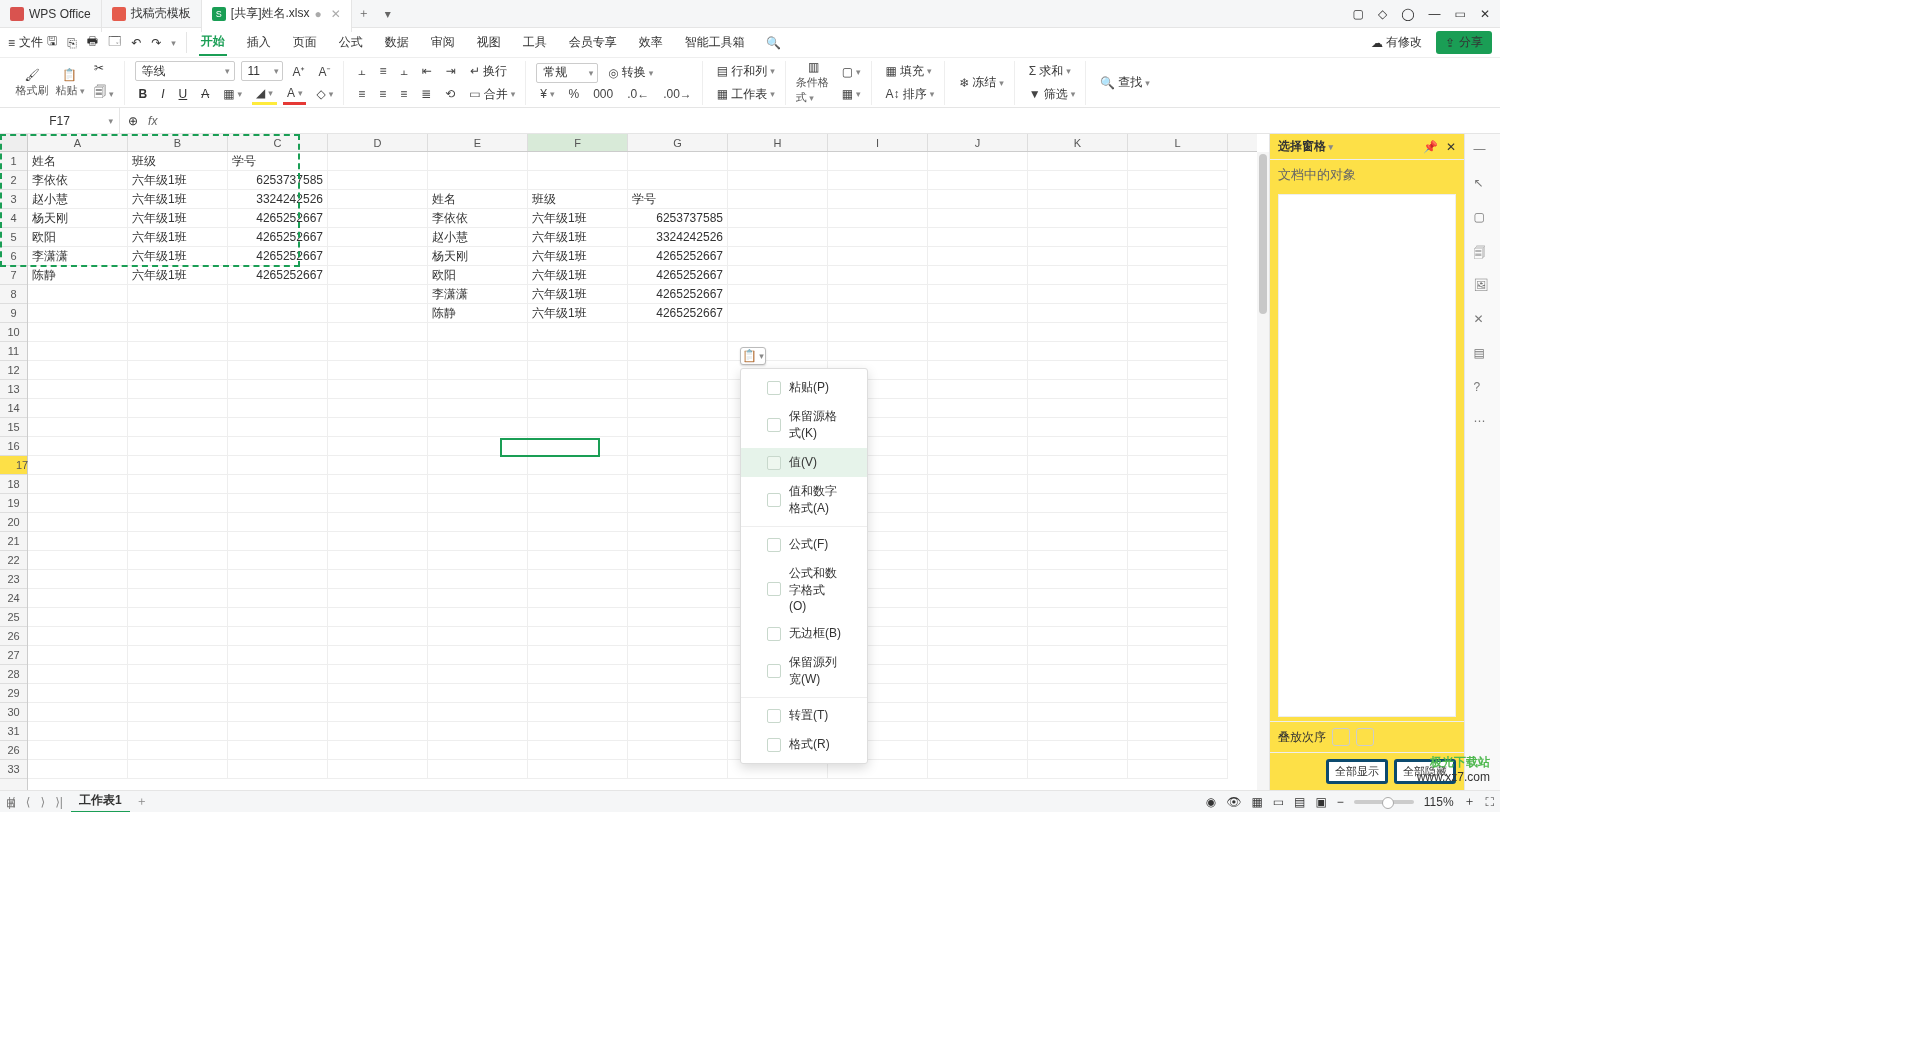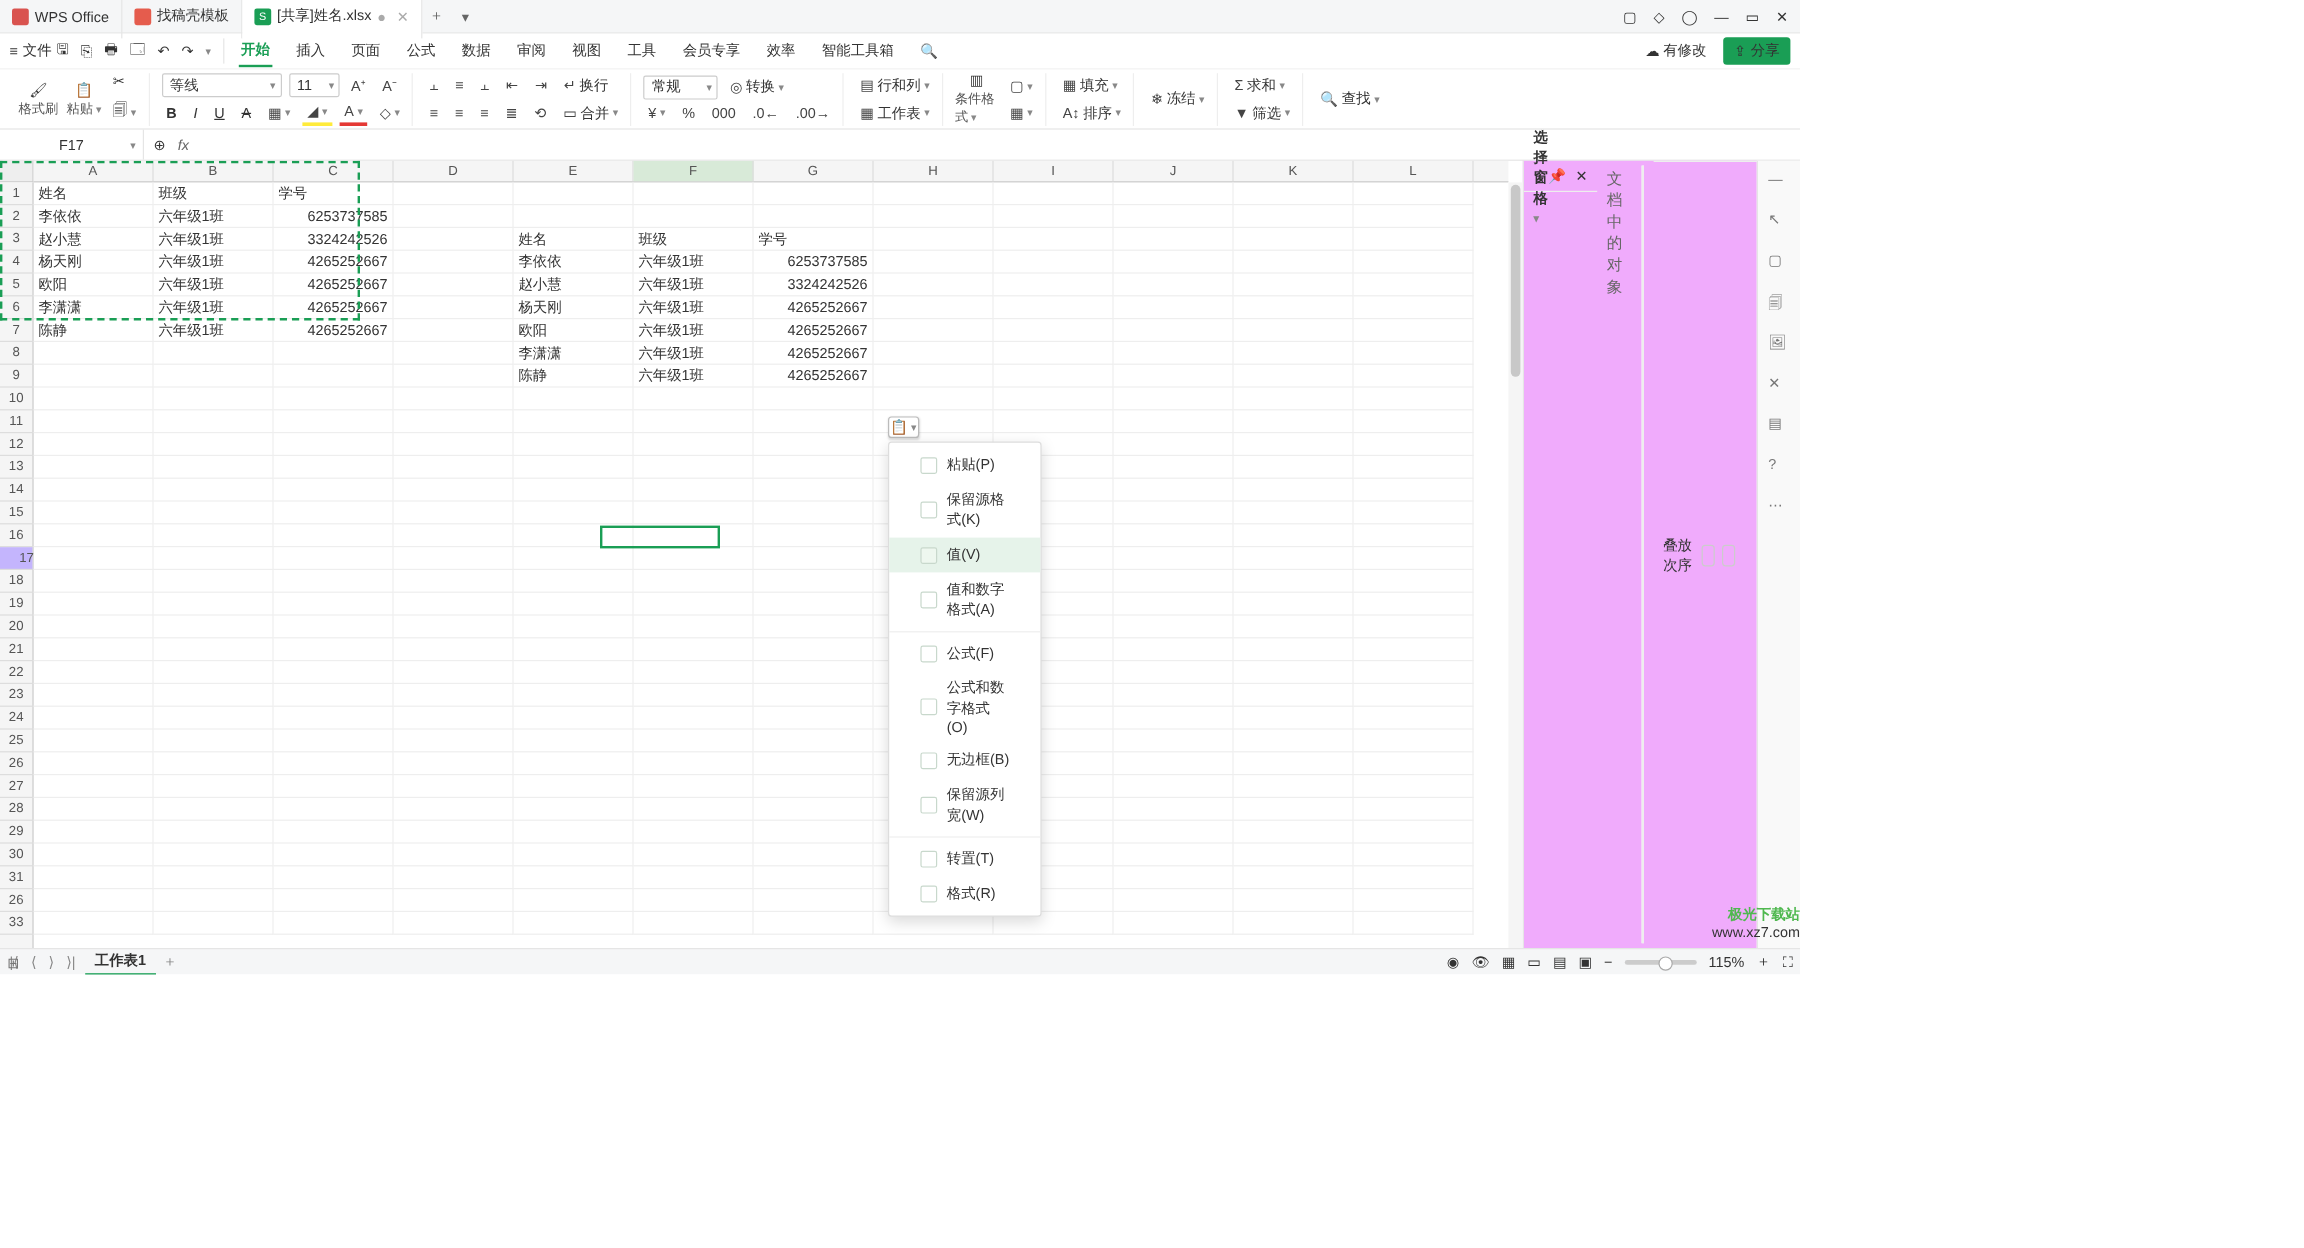--- a/index.html
+++ b/index.html
@@ -43,32 +43,32 @@
 .fxarea{display:flex;align-items:center;gap:10px;padding:0 8px;}
 .fxarea .fx{font-style:italic;color:#666;}
 
 .workarea{display:flex;height:calc(100% - 28px - 30px - 50px - 26px - 22px);}
 .sheet{flex:1;position:relative;overflow:hidden;}
 .colhead{display:flex;position:absolute;top:0;left:28px;right:12px;height:18px;background:#f5f5f5;border-bottom:1px solid #ccc;}
 .colhead .ch{width:100px;border-right:1px solid #ddd;text-align:center;font-size:11px;line-height:18px;color:#555;}
 .colhead .ch.sel{background:#d8ead8;}
 .rowhead{position:absolute;top:18px;left:0;width:28px;bottom:0;background:#f5f5f5;border-right:1px solid #ccc;}
 .rowhead .rh{height:19px;border-bottom:1px solid #ddd;text-align:center;font-size:11px;line-height:19px;color:#555;}
-.rowhead .rh.sel{background:#c4b5fd;padding-left:16px;}
+.rowhead .rh.sel{background:#fde047;padding-left:16px;}
 .corner{position:absolute;top:0;left:0;width:28px;height:18px;background:#eee;border-right:1px solid #ccc;border-bottom:1px solid #ccc;}
 .grid{position:absolute;top:18px;left:28px;right:12px;bottom:0;}
 .gridrow{display:flex;height:19px;}
 .cell{width:100px;height:19px;border-right:1px solid #eee;border-bottom:1px solid #eee;padding:0 4px;line-height:19px;overflow:hidden;white-space:nowrap;}
 .cell.num{text-align:right;}
 .marquee{position:absolute;border:2px dashed #1a9e55;pointer-events:none;}
 .activesel{position:absolute;border:2px solid #1a9e55;pointer-events:none;}
 .vscroll{position:absolute;top:18px;right:0;width:12px;bottom:0;background:#f5f5f5;}
 .vscroll .thumb{position:absolute;top:2px;left:2px;right:2px;height:160px;background:#c8c8c8;border-radius:4px;}
 
-.pane{width:195px;border-left:1px solid #e5e5e5;display:flex;flex-direction:row;background:#f0abfc;}
+.pane{width:195px;border-left:1px solid #e5e5e5;display:flex;flex-direction:column;background:#fde047;}
 .pane-hd{height:26px;display:flex;align-items:center;padding:0 8px;border-bottom:1px solid #eee;}
 .pane-hd .ttl{font-weight:600;}
 .pane-hd .r{margin-left:auto;display:flex;gap:8px;color:#888;}
 .pane-sub{padding:6px 8px;color:#666;font-size:13px;}
 .pane-body{flex:1;margin:4px 8px;background:#fff;border:1px solid #eee;}
 .pane-ft{padding:6px 8px;display:flex;align-items:center;gap:6px;border-top:1px solid #eee;}
 .pane-ft .sq{width:18px;height:18px;border:1px solid #ccc;border-radius:3px;}
 .pane-ft .btn{border:3px solid #0c4a6e;padding:2px 6px;border-radius:3px;font-size:11px;background:#fff;}
 
 .sidestrip{width:36px;border-left:1px solid #e5e5e5;background:#f9f9f9;display:flex;flex-direction:column;align-items:center;gap:16px;padding-top:8px;}
@@ -85,21 +85,21 @@
 
 .paste-anchor{position:absolute;left:740px;top:347px;width:26px;height:18px;border:1px solid #bbb;background:#fff;border-radius:3px;display:flex;align-items:center;justify-content:center;gap:2px;color:#666;box-shadow:0 1px 2px rgba(0,0,0,.15);}
 .paste-anchor::after{content:"▾";font-size:9px;color:#888;}
 
 .ctxmenu{position:absolute;left:740px;top:368px;width:128px;background:#fff;border:1px solid #ddd;border-radius:3px;box-shadow:0 4px 12px rgba(0,0,0,.15);padding:4px 0;}
 .ctxmenu .mi{display:flex;align-items:center;gap:8px;padding:6px 26px;cursor:pointer;}
 .ctxmenu .mi.sel{background:#e6f3ea;}
 .ctxmenu .sep{height:1px;background:#eee;margin:3px 0;}
 .ctxmenu .mico{width:14px;height:14px;border:1px solid #c8d8cc;border-radius:2px;flex-shrink:0;}
 
-.logo{position:absolute;right:0;bottom:28px;font-size:11px;color:#3b9bd6;text-align:right;line-height:1.2;}
+.logo{position:absolute;right:10px;bottom:28px;font-size:11px;color:#3b9bd6;text-align:right;line-height:1.2;}
 .logo .g{color:#4fb84f;font-weight:600;}
 </style>
 </head>
 <body>
 
 <div class="titlebar">
   <div class="tab">
       <span class="wps-icon"></span>
       <span>WPS Office</span>
     </div>

